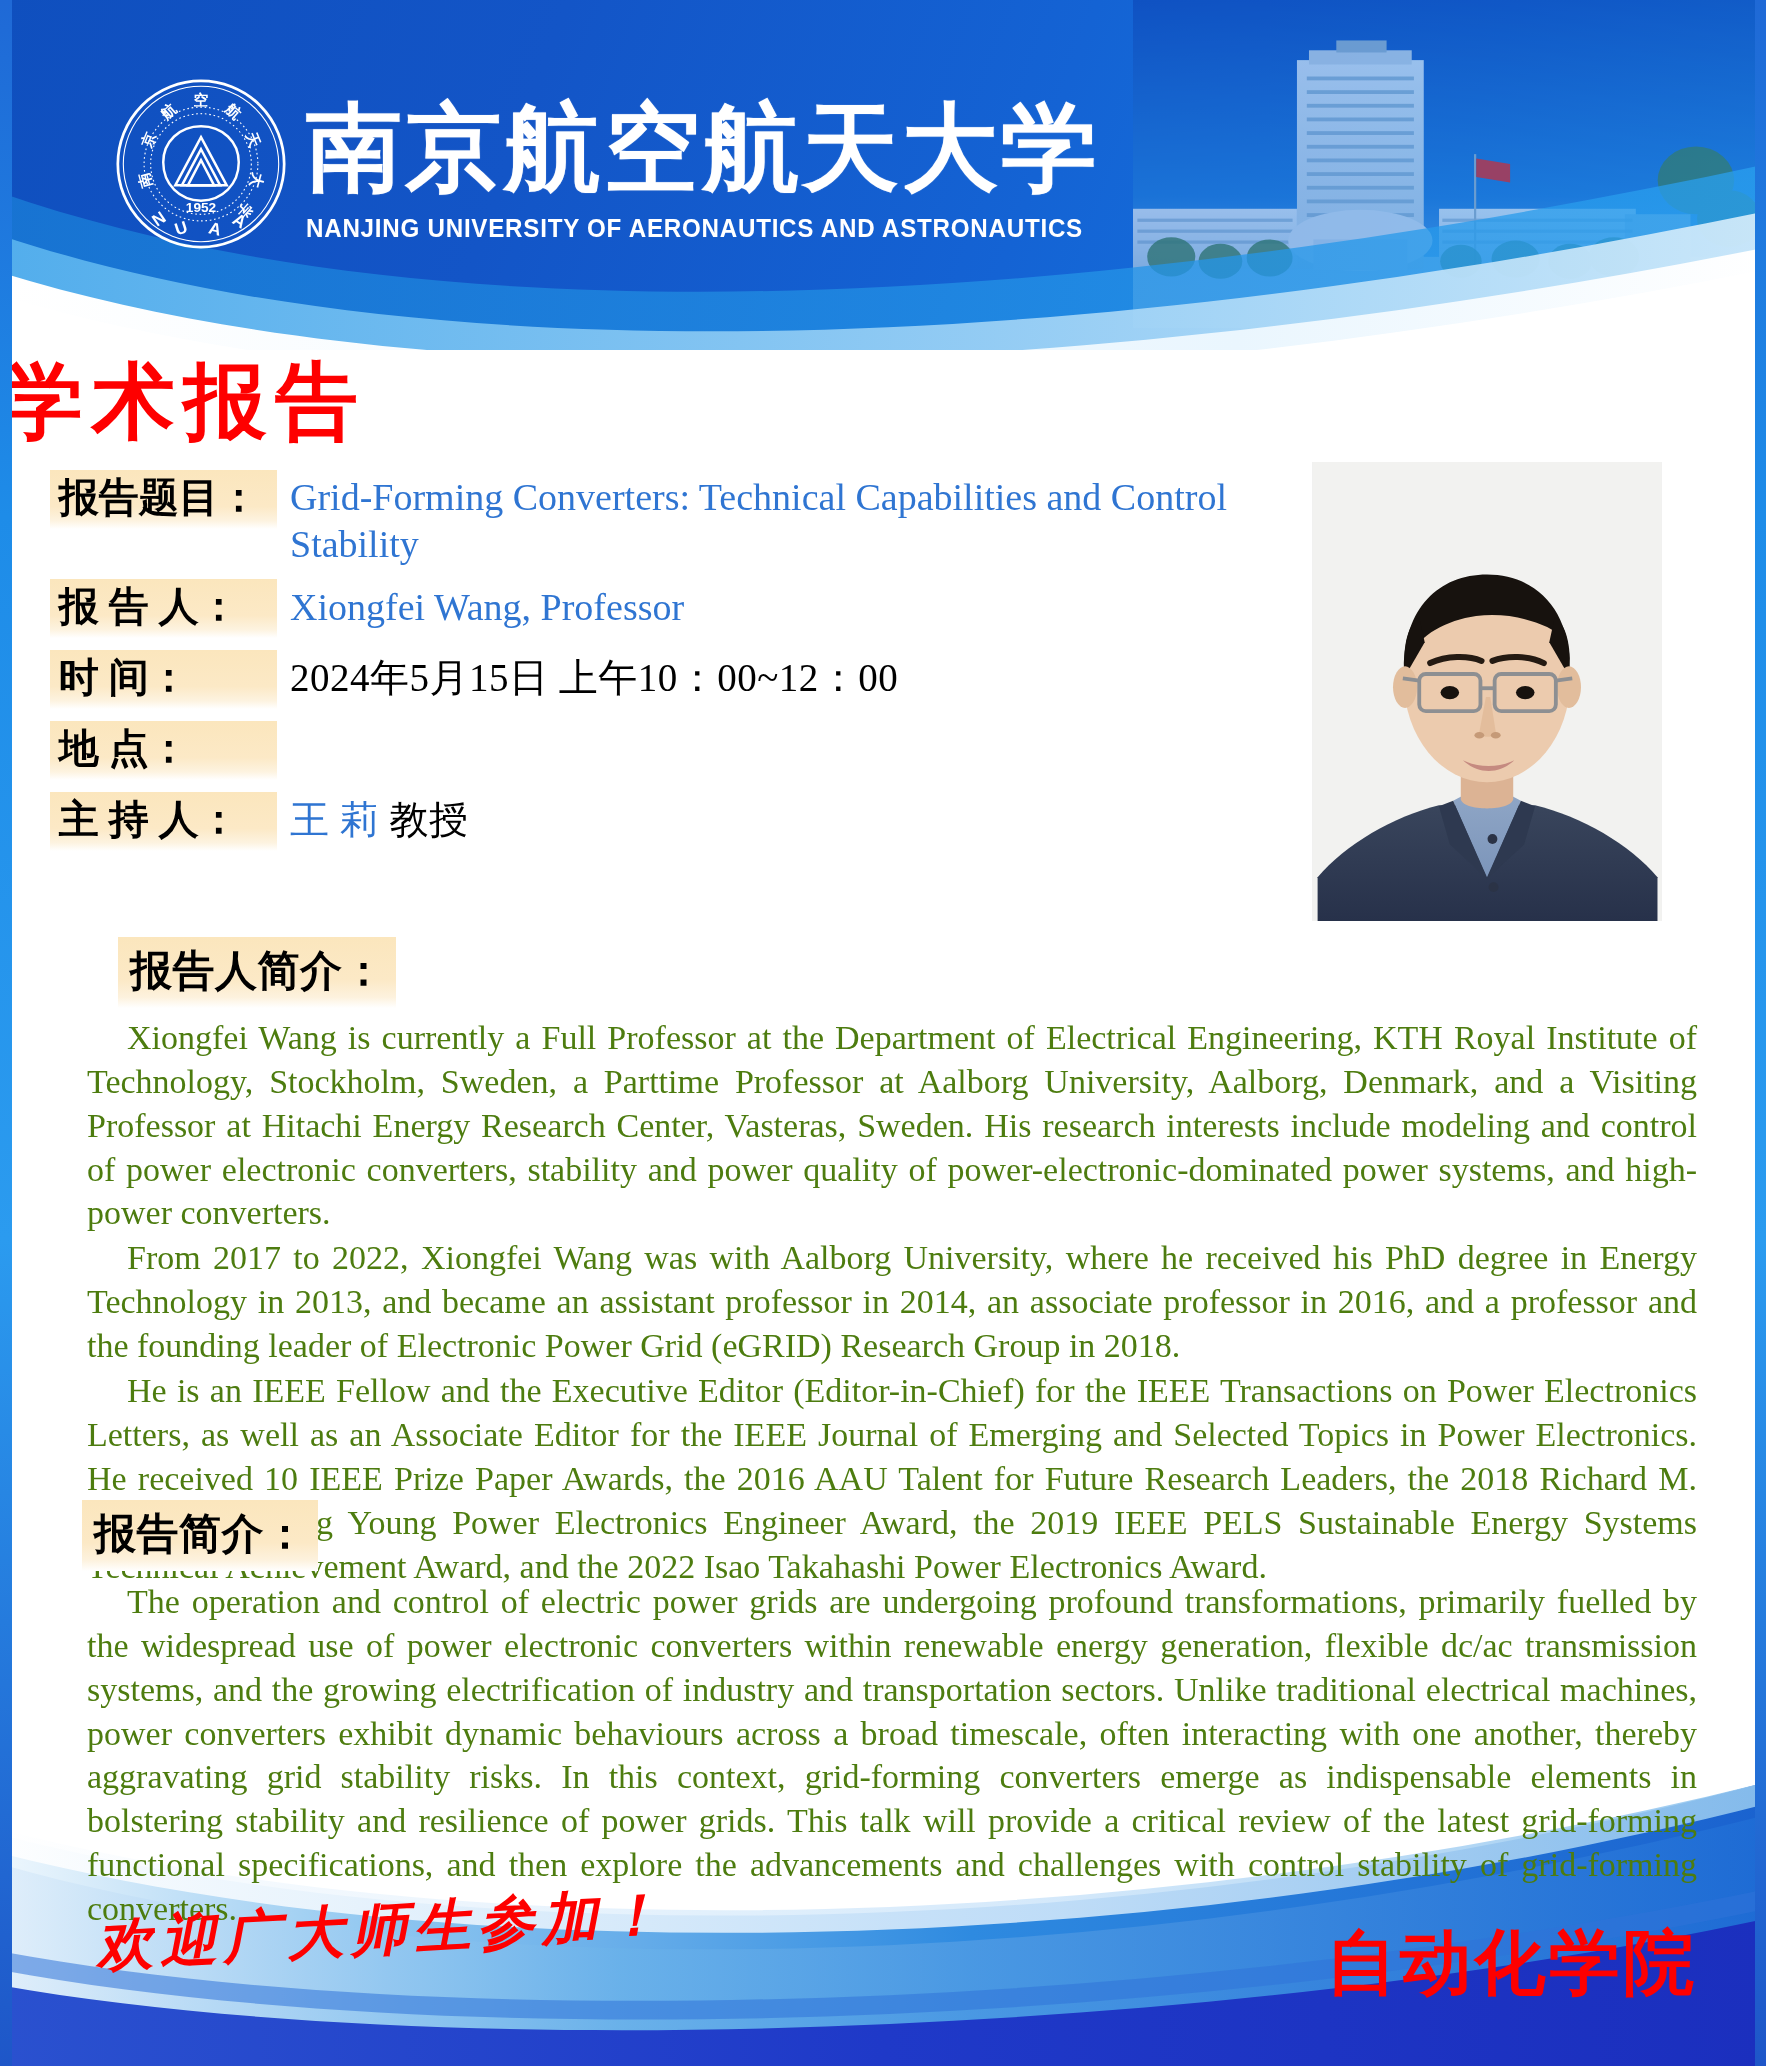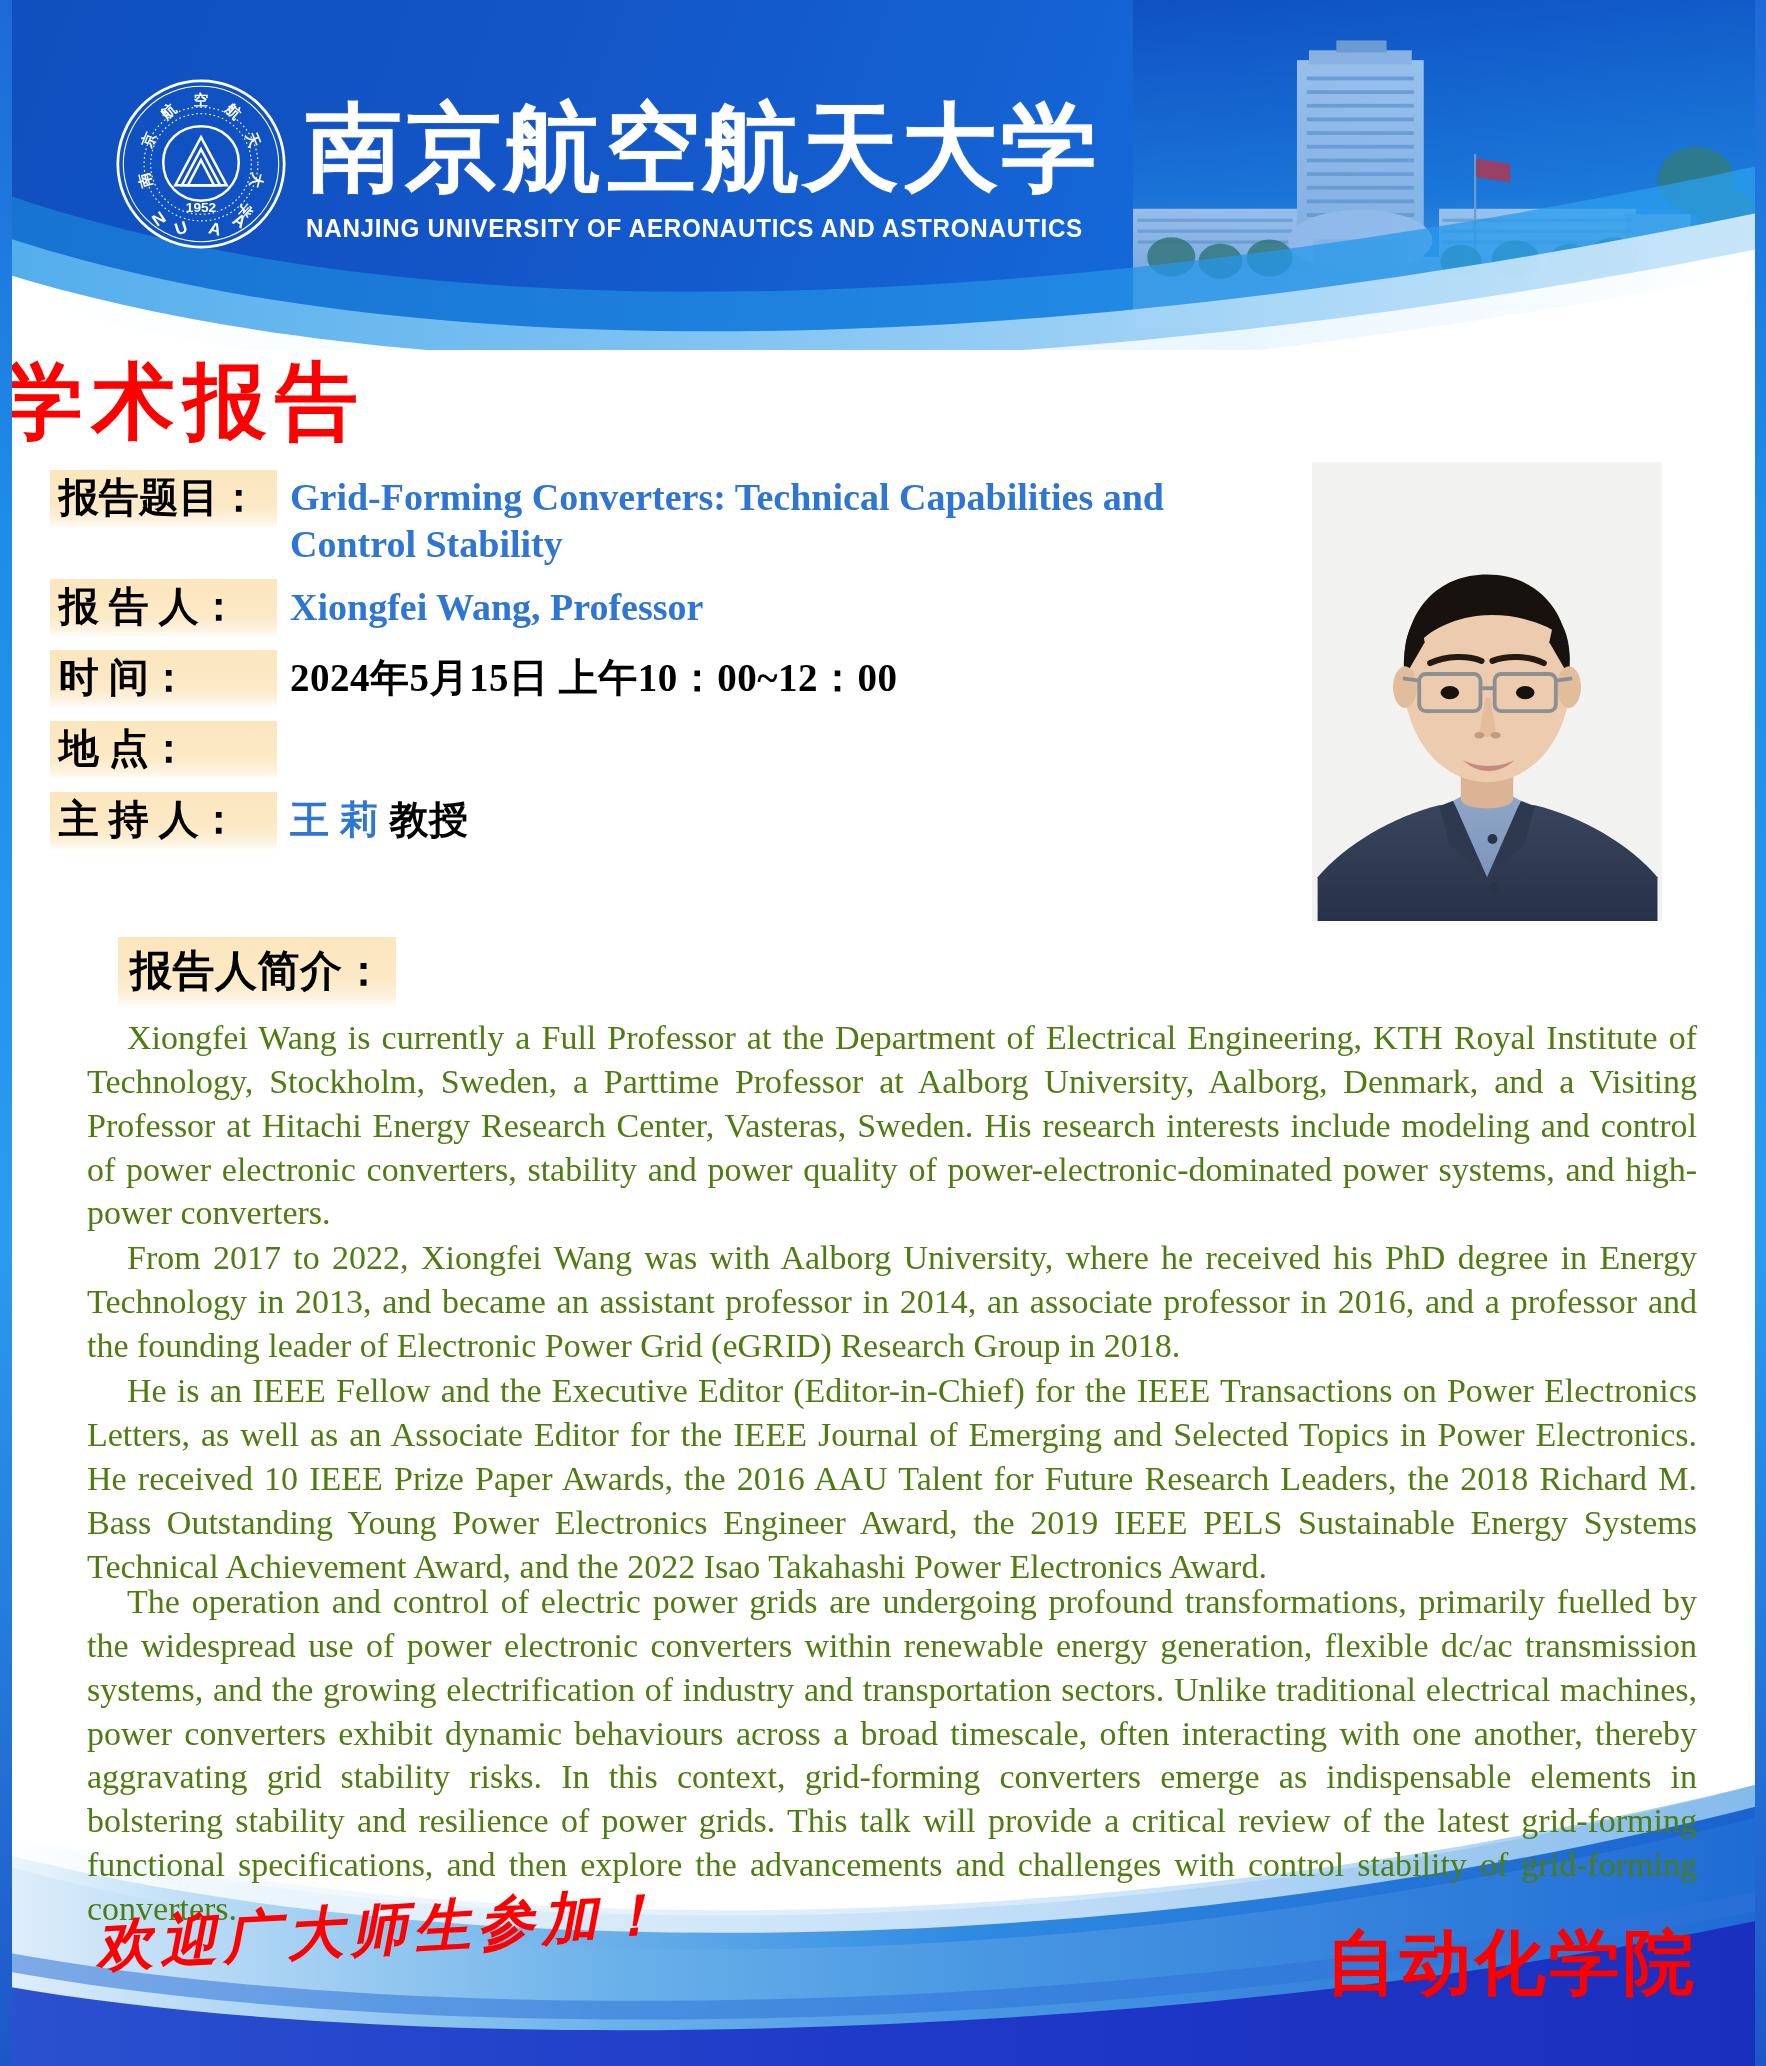--- a/index.html
+++ b/index.html
@@ -46,21 +46,21 @@
   .info{position:absolute;left:50px;top:470px;width:1230px;z-index:20;}
   .info-row{display:flex;align-items:flex-start;margin-bottom:12px;}
   .lbl{
     flex:0 0 auto;width:227px;
     font-family:"Liberation Serif",serif;font-weight:bold;font-size:40px;color:#000;
     background:linear-gradient(180deg,#fbe6bd 0%,#fce9c6 62%,#fdf3e0 86%,#ffffff 100%);
     padding:5.5px 7.7px 8.7px 8.7px;box-sizing:border-box;
     letter-spacing:0px;white-space:nowrap;line-height:1.12;
   }
   .val{flex:1 1 auto;padding-left:13px;padding-top:4.4px;
-    font-family:"Liberation Serif",serif;font-weight:bold;font-size:38px;color:#000;line-height:1.22;}
+    font-family:"Liberation Serif",serif;font-weight:normal;font-size:38px;color:#000;line-height:1.22;}
   .val.blue{color:#2f75d2;}
   .val .blue{color:#2f75d2;}
   .val.cn{font-size:39px;letter-spacing:0.5px;}
 
   
   .photo{position:absolute;left:1312px;top:462px;width:350px;height:459px;z-index:20;
     background:#f2f2f0;overflow:hidden;}
   .photo svg{display:block;width:350px;height:459px;}
 
   
@@ -321,20 +321,21 @@
     </svg>
   </div>
 
   <div class="sec-head" id="sec-bio">报告人简介：</div>
   <div class="body-text" id="bio-text">
     <p>Xiongfei Wang is currently a Full Professor at the Department of Electrical Engineering, KTH Royal Institute of Technology, Stockholm, Sweden, a Parttime Professor at Aalborg University, Aalborg, Denmark, and a Visiting Professor at Hitachi Energy Research Center, Vasteras, Sweden. His research interests include modeling and control of power electronic converters, stability and power quality of power-electronic-dominated power systems, and high-power converters.</p>
     <p>From 2017 to 2022, Xiongfei Wang was with Aalborg University, where he received his PhD degree in Energy Technology in 2013, and became an assistant professor in 2014, an associate professor in 2016, and a professor and the founding leader of Electronic Power Grid (eGRID) Research Group in 2018.</p>
     <p>He is an IEEE Fellow and the Executive Editor (Editor-in-Chief) for the IEEE Transactions on Power Electronics Letters, as well as an Associate Editor for the IEEE Journal of Emerging and Selected Topics in Power Electronics. He received 10 IEEE Prize Paper Awards, the 2016 AAU Talent for Future Research Leaders, the 2018 Richard M. Bass Outstanding Young Power Electronics Engineer Award, the 2019 IEEE PELS Sustainable Energy Systems Technical Achievement Award, and the 2022 Isao Takahashi Power Electronics Award.</p>
   </div>
 
+  <div class="sec-head" id="sec-abs">报告简介：</div>
   <div class="body-text" id="abs-text">
     <p>The operation and control of electric power grids are undergoing profound transformations, primarily fuelled by the widespread use of power electronic converters within renewable energy generation, flexible dc/ac transmission systems, and the growing electrification of industry and transportation sectors. Unlike traditional electrical machines, power converters exhibit dynamic behaviours across a broad timescale, often interacting with one another, thereby aggravating grid stability risks. In this context, grid-forming converters emerge as indispensable elements in bolstering stability and resilience of power grids. This talk will provide a critical review of the latest grid-forming functional specifications, and then explore the advancements and challenges with control stability of grid-forming converters.</p>
   </div>
 
   <div class="footer">
     <svg viewBox="0 0 3232 520" preserveAspectRatio="none">
       <defs>
         <linearGradient id="f1" x1="0" y1="0" x2="1" y2="0">
           <stop offset="0%" stop-color="#eef7fd"></stop>
             <stop offset="22%" stop-color="#8ec6f0"></stop>

